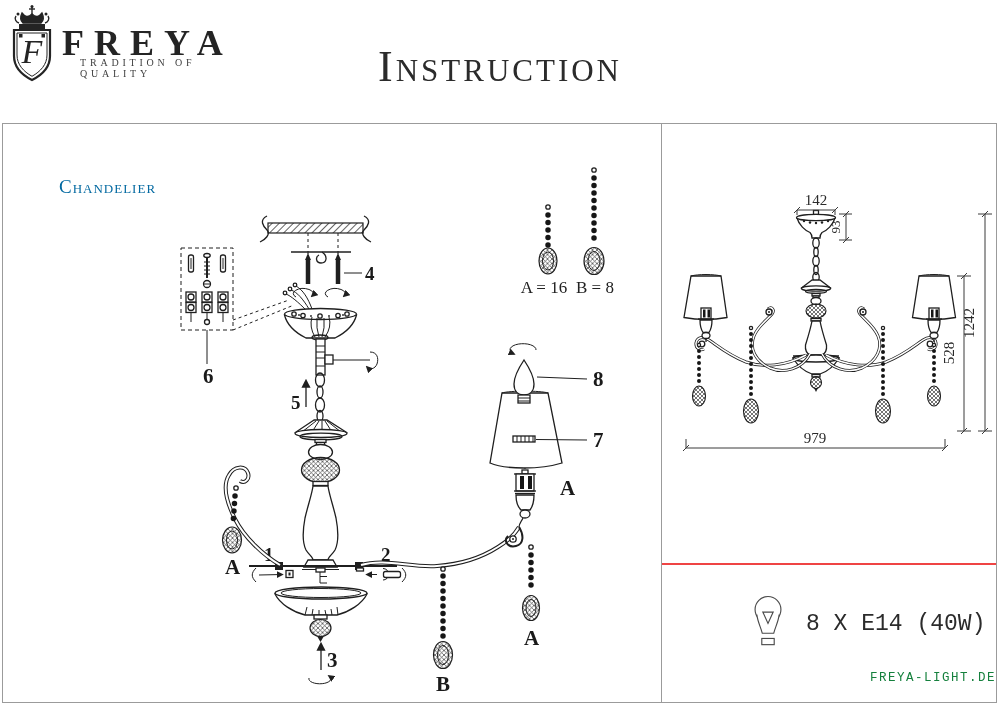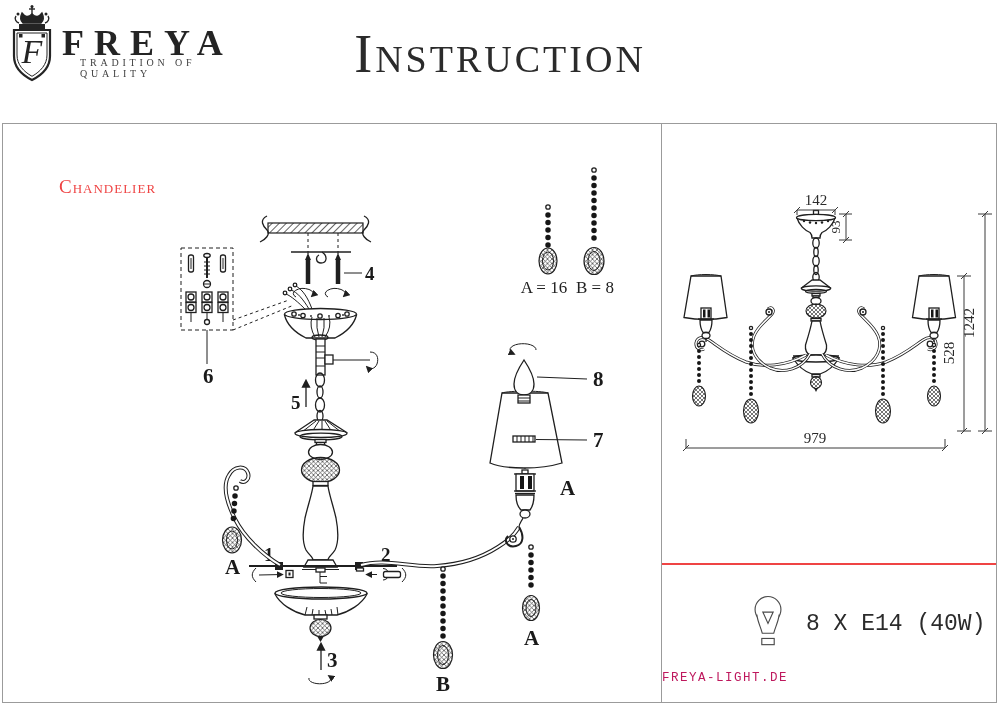--- a/index.html
+++ b/index.html
@@ -5,39 +5,39 @@
   html,body{margin:0;padding:0;background:#e8e8e8;}
   .page{position:relative;width:1000px;height:706px;background:#ffffff;overflow:hidden;
         font-family:"Liberation Serif", serif;color:#1f1f1f;}
   
   .header{position:absolute;left:0;top:0;width:100%;height:123px;}
   .logo{position:absolute;left:6px;top:2px;width:220px;height:100px;}
   .logo-mark{position:absolute;left:2px;top:2px;}
   .brand{position:absolute;left:56px;top:20px;font-weight:bold;font-size:36px;
          letter-spacing:10px;color:#242424;}
   .tagline{position:absolute;left:58px;top:55px;font-size:10px;letter-spacing:3.8px;color:#3f3f3f;margin-left:16px;}
-  .title{position:absolute;left:0;right:0;top:23px;text-align:center;font-size:54px;
+  .title{position:absolute;left:0;right:0;top:41px;text-align:center;font-size:44px;
          font-variant:small-caps;letter-spacing:3px;color:#2b2b2b;}
   
   .main-frame{position:absolute;left:2px;top:123px;width:993px;height:578px;
               border:1px solid #9b9b9b;}
   .divider-v{position:absolute;left:658px;top:0;width:1px;height:100%;background:#9b9b9b;}
   .left-panel{position:absolute;left:0;top:0;width:658px;height:100%;}
   .right-panel{position:absolute;left:659px;top:0;right:0;height:100%;}
   .model-block{position:absolute;left:56px;top:50px;font-size:19px;}
   .model-line .lbl{font-weight:bold;font-variant:small-caps;}
   .model-line .num{letter-spacing:0.5px;}
-  .model-type{font-variant:small-caps;font-size:19px;margin-top:2px;letter-spacing:1px;color:#ef4444;}
+  .model-type{font-variant:small-caps;font-size:19px;margin-top:2px;letter-spacing:1px;color:#0369a1;}
   .assembly-svg{position:absolute;left:0;top:0;}
   .drawing-svg{position:absolute;left:0;top:0;}
   .spec-area{position:absolute;left:0;top:439px;width:100%;height:139px;border-top:2px solid #ef4444;font-family:Liberation Mono, monospace;}
   .bulb-icon{position:absolute;left:90px;top:30px;}
   .spec-bulbs{position:absolute;left:144px;top:46px;font-size:23px;color:#2b2b2b;}
-  .spec-site{position:absolute;left:0;top:106px;width:100%;text-align:left;
-             font-size:12.5px;letter-spacing:1.5px;color:#be185d;}
+  .spec-site{position:absolute;left:0;top:106px;width:100%;text-align:right;
+             font-size:12.5px;letter-spacing:1.5px;color:#15803d;}
   
   svg{display:block;}
   .ln{stroke:#1f1f1f;stroke-width:1.3;fill:none;}
   .lnw{stroke:#1f1f1f;stroke-width:1.3;fill:#fff;}
   .thin{stroke:#1f1f1f;stroke-width:1;fill:none;}
   .dash{stroke:#1f1f1f;stroke-width:1;stroke-dasharray:3 3;fill:none;}
   .arm-outer{fill:none;stroke:#1f1f1f;stroke-width:4;}
   .arm-inner{fill:none;stroke:#ffffff;stroke-width:2;}
   .arm-outer2{fill:none;stroke:#1f1f1f;stroke-width:3;}
   .arm-inner2{fill:none;stroke:#ffffff;stroke-width:1.5;}

